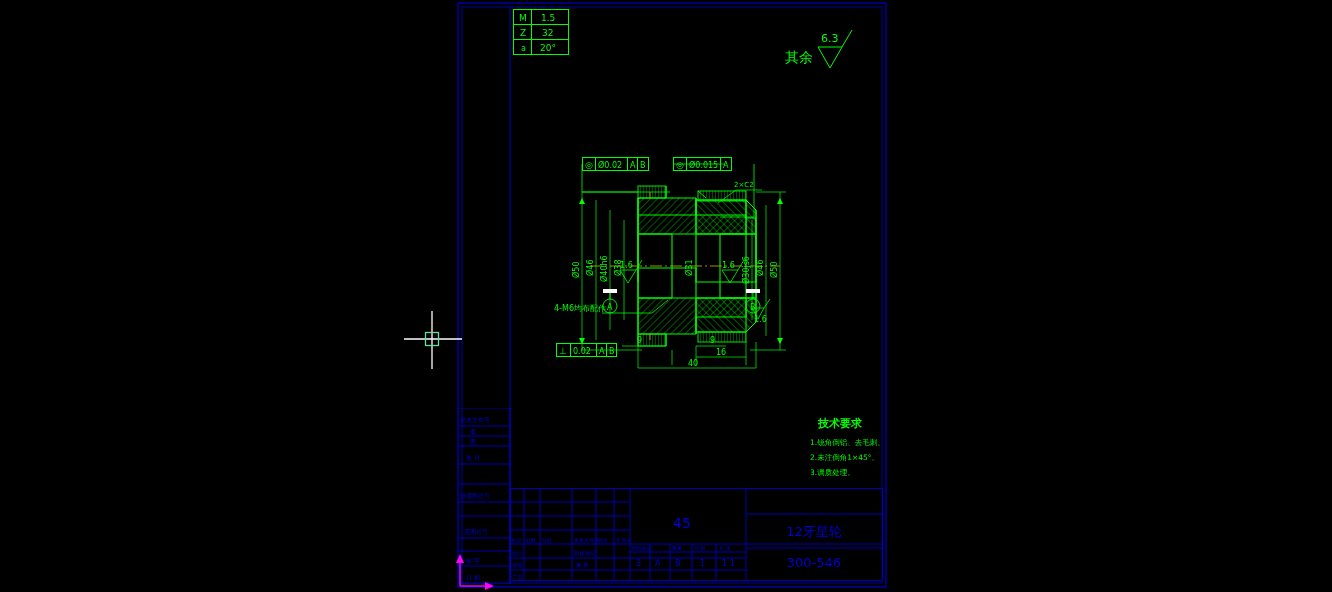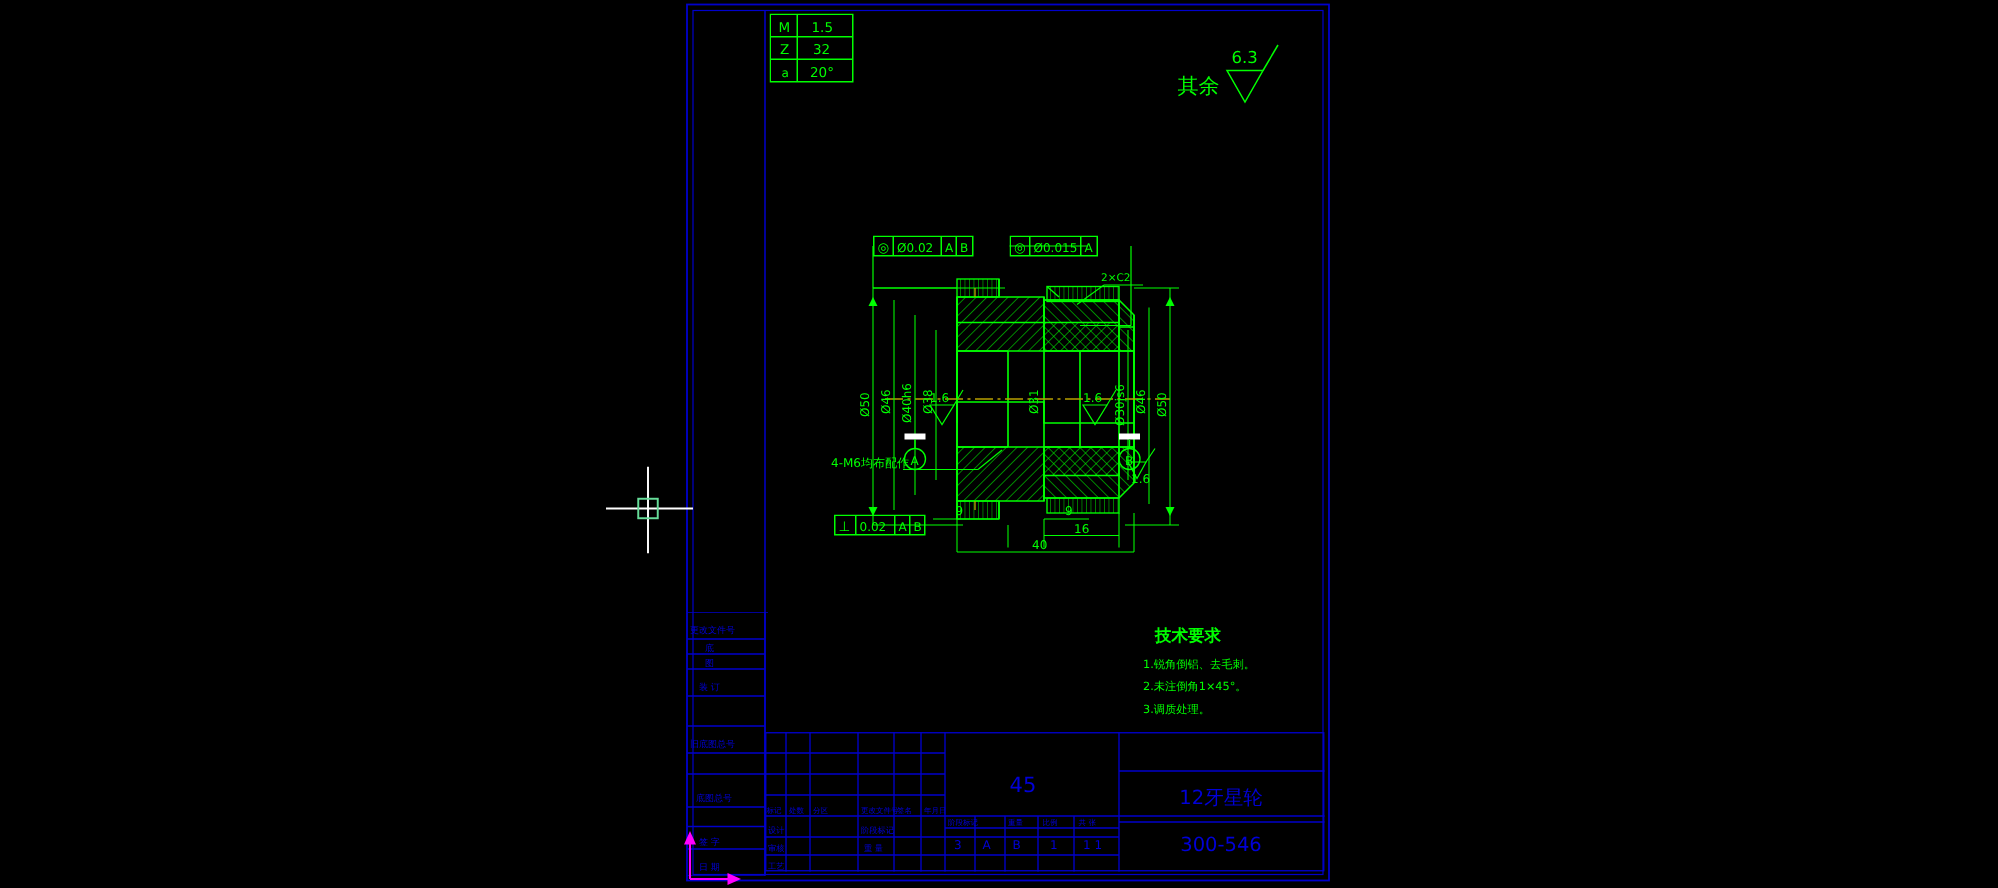--- a/index.html
+++ b/index.html
@@ -251,21 +251,21 @@
       <line x1="52" y1="163" x2="102" y2="163" class="gline" stroke-width="0.8"></line>
       <line x1="102" y1="163" x2="118" y2="150" class="gline" stroke-width="0.8"></line>
       <text class="gtxt" x="4" y="161" font-size="8">4-M6均布配作</text>
     </g>
 
     <g class="gline" stroke-width="0.8">
       <line x1="72" y1="200" x2="72" y2="200"></line>
     </g>
   </svg>
 
-  <div class="abs" style="left:762px;top:413px;">
+  <div class="abs" style="left:810px;top:413px;">
     <svg width="105" height="70">
       <text class="gtxt" x="8" y="14" font-size="11" font-weight="bold">技术要求</text>
       <text class="gtxt" x="0" y="32" font-size="7.5">1.锐角倒铝、去毛刺。</text>
       <text class="gtxt" x="0" y="47" font-size="7.5">2.未注倒角1×45°。</text>
       <text class="gtxt" x="0" y="62" font-size="7.5">3.调质处理。</text>
     </svg>
   </div>
 
   <svg class="abs" style="left:458px;top:408px;" width="54" height="176">
     <g class="bline" stroke-width="0.9">

